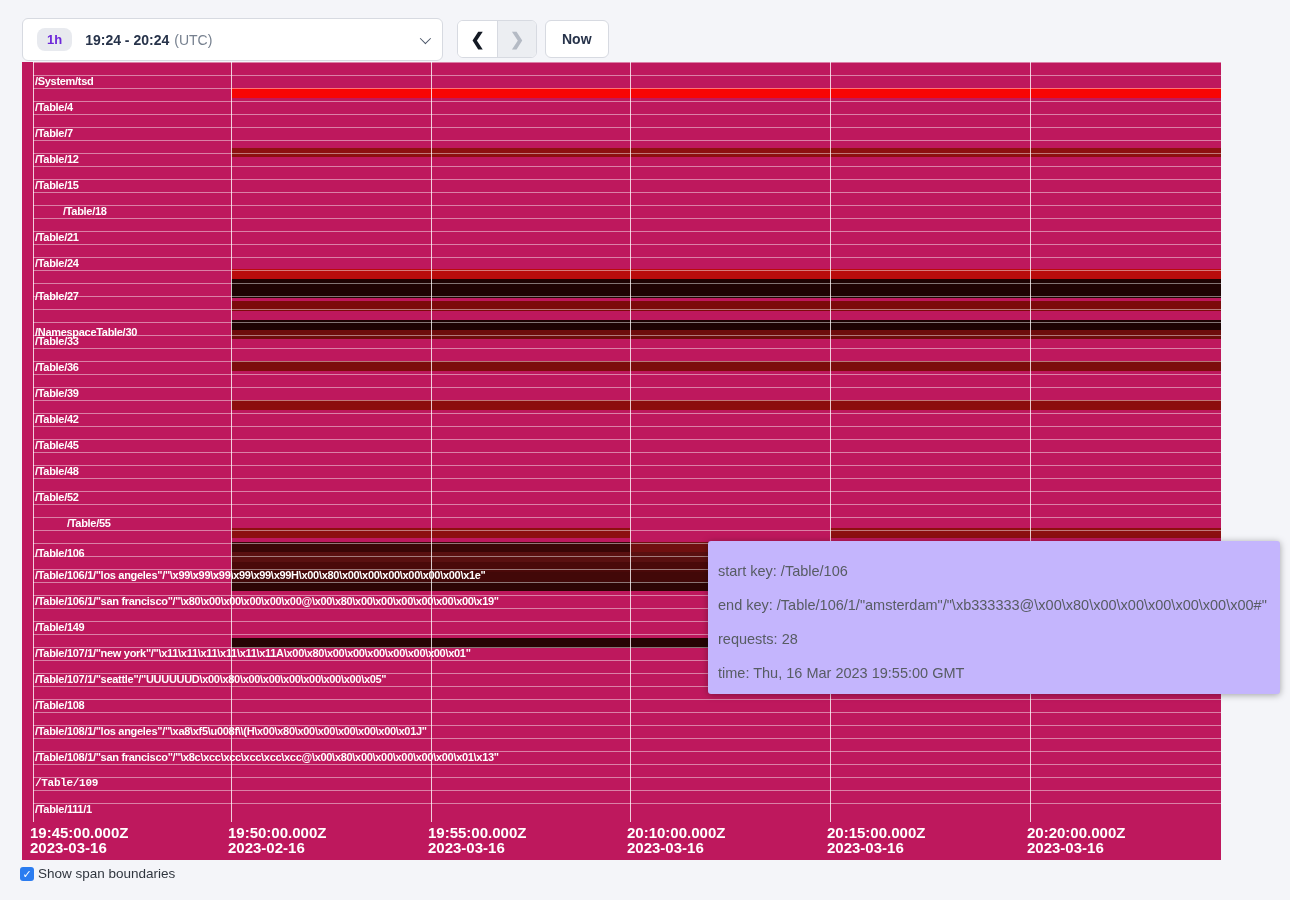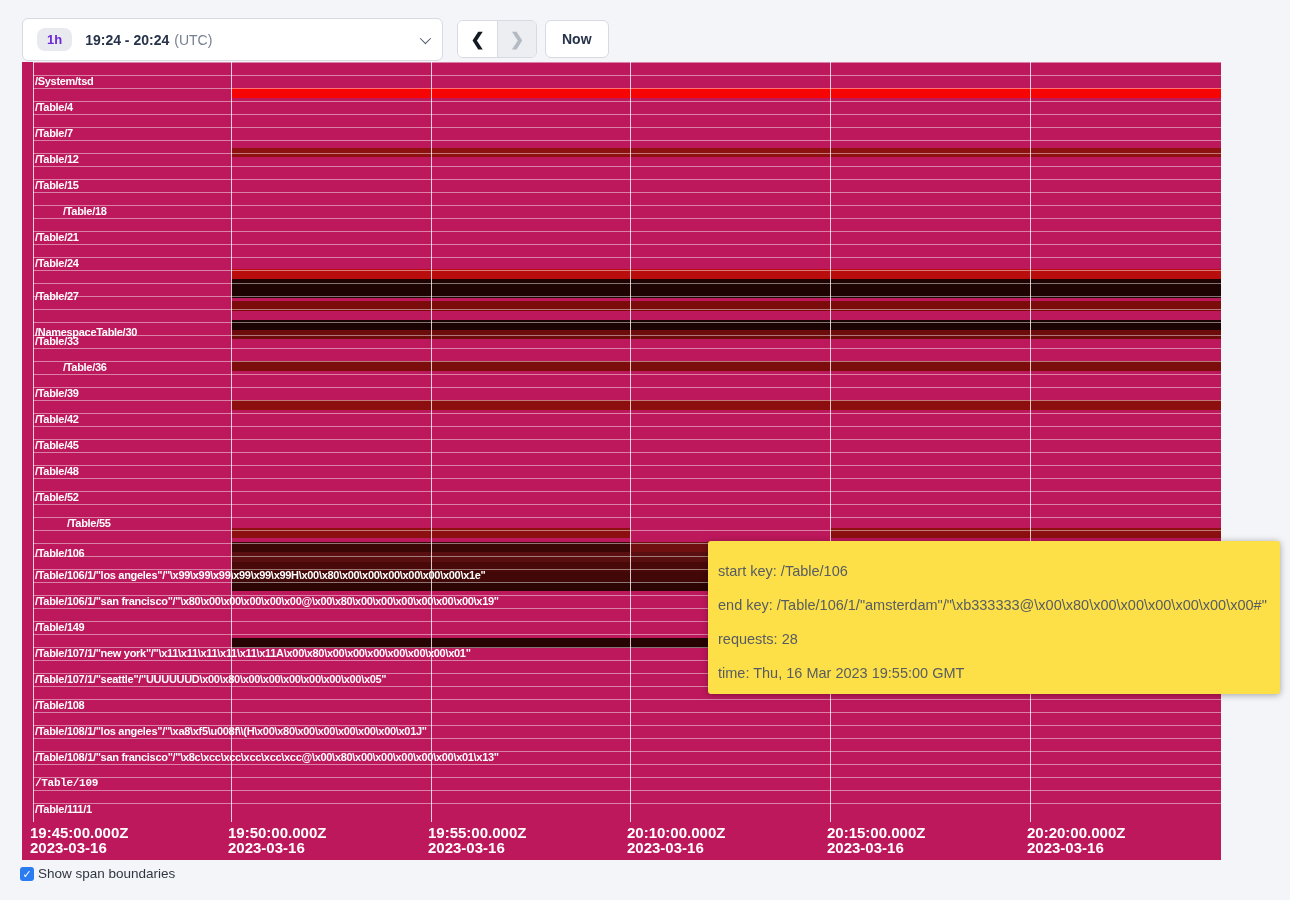--- a/index.html
+++ b/index.html
@@ -55,21 +55,21 @@
     color:#ffffff; font-size:11px; font-weight:bold; letter-spacing:-0.3px;
     white-space:nowrap; z-index:3;
   }
   .axis-label{
     position:absolute; top:763px; color:#ffffff; font-size:15px; font-weight:bold;
     line-height:15px; white-space:pre; z-index:3;
   }
   
   .tooltip{
     position:absolute; left:708px; top:541px; width:572px; height:153px;
-    background:#fde047; border-radius:3px; box-shadow:0 1px 7px rgba(0,0,0,0.35);
+    background:#c4b5fd; border-radius:3px; box-shadow:0 1px 7px rgba(0,0,0,0.35);
     padding:13px 0 0 10px; z-index:10;
   }
   .tooltip div{
     font-size:14.5px; color:#575c63; line-height:34px; white-space:nowrap; overflow:hidden;
   }
   
   .footer-check{
     position:absolute; left:20px; top:866px; display:flex; align-items:center; cursor:pointer;
   }
   .checkbox{
@@ -186,42 +186,42 @@
     <div class="row-label" style="top: 39px;">/Table/4</div>
     <div class="row-label" style="top: 65px;">/Table/7</div>
     <div class="row-label" style="top: 91px;">/Table/12</div>
     <div class="row-label" style="top: 117px;">/Table/15</div>
     <div class="row-label" style="top: 143px; padding-left: 28px;">/Table/18</div>
     <div class="row-label" style="top: 169px;">/Table/21</div>
     <div class="row-label" style="top: 195px;">/Table/24</div>
     <div class="row-label" style="top: 228px;">/Table/27</div>
     <div class="row-label" style="top: 246px; margin-top: 18px;">/NamespaceTable/30</div>
     <div class="row-label" style="top: 273px;">/Table/33</div>
-    <div class="row-label" style="top: 299px; margin-left: 28px;">/Table/36</div>
+    <div class="row-label" style="top: 299px;">/Table/36</div>
     <div class="row-label" style="top: 325px;">/Table/39</div>
     <div class="row-label" style="top: 351px;">/Table/42</div>
     <div class="row-label" style="top: 377px;">/Table/45</div>
     <div class="row-label" style="top: 403px;">/Table/48</div>
     <div class="row-label" style="top: 429px;">/Table/52</div>
     <div class="row-label" style="top: 455px; padding-left: 32px;">/Table/55</div>
     <div class="row-label" style="top: 485px;">/Table/106</div>
     <div class="row-label" style="top: 507px;">/Table/106/1/"los angeles"/"\x99\x99\x99\x99\x99\x99H\x00\x80\x00\x00\x00\x00\x00\x00\x1e"</div>
     <div class="row-label" style="top: 533px;">/Table/106/1/"san francisco"/"\x80\x00\x00\x00\x00\x00@\x00\x80\x00\x00\x00\x00\x00\x00\x19"</div>
     <div class="row-label" style="top: 559px;">/Table/149</div>
     <div class="row-label" style="top: 585px;">/Table/107/1/"new york"/"\x11\x11\x11\x11\x11\x11A\x00\x80\x00\x00\x00\x00\x00\x00\x01"</div>
     <div class="row-label" style="top: 611px;">/Table/107/1/"seattle"/"UUUUUUD\x00\x80\x00\x00\x00\x00\x00\x00\x05"</div>
     <div class="row-label" style="top: 637px;">/Table/108</div>
     <div class="row-label" style="top: 663px;">/Table/108/1/"los angeles"/"\xa8\xf5\u008f\\(H\x00\x80\x00\x00\x00\x00\x00\x01J"</div>
     <div class="row-label" style="top: 689px;">/Table/108/1/"san francisco"/"\x8c\xcc\xcc\xcc\xcc\xcc@\x00\x80\x00\x00\x00\x00\x00\x01\x13"</div>
     <div class="row-label" style="top: 715px; font-family: Liberation Mono, monospace;">/Table/109</div>
     <div class="row-label" style="top: 741px;">/Table/111/1</div>
     <div class="axis-label" style="left: 8px;">19:45:00.000Z
 2023-03-16</div>
     <div class="axis-label" style="left: 206px;">19:50:00.000Z
-2023-03-16</div>
+2023-02-16</div>
     <div class="axis-label" style="left: 406px;">19:55:00.000Z
 2023-03-16</div>
     <div class="axis-label" style="left: 605px;">20:10:00.000Z
 2023-03-16</div>
     <div class="axis-label" style="left: 805px;">20:15:00.000Z
 2023-03-16</div>
     <div class="axis-label" style="left: 1005px;">20:20:00.000Z
 2023-03-16</div>
   </div>
 

